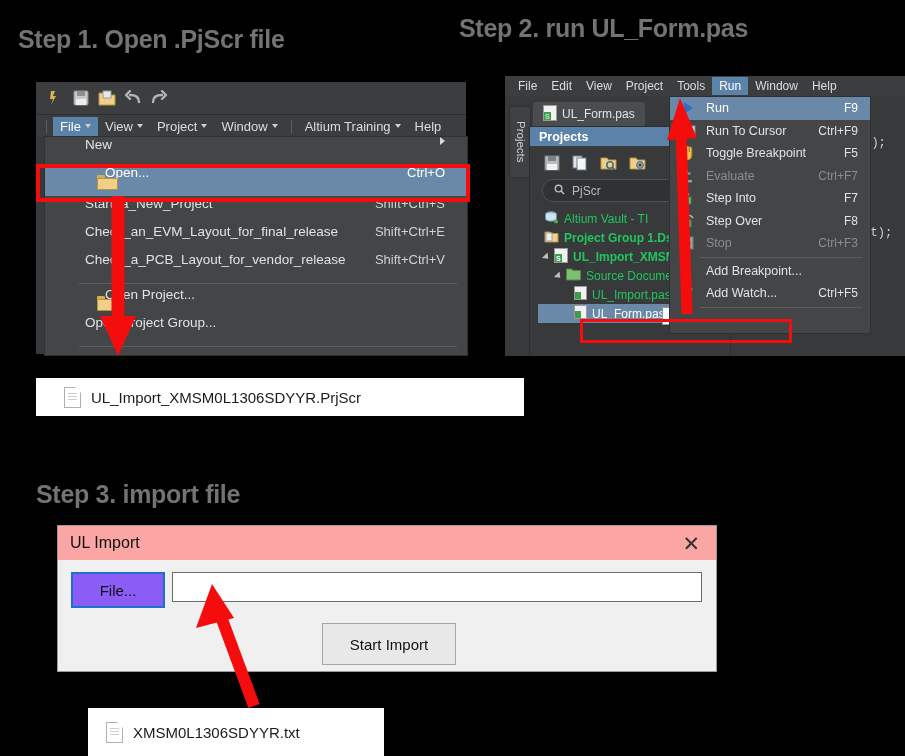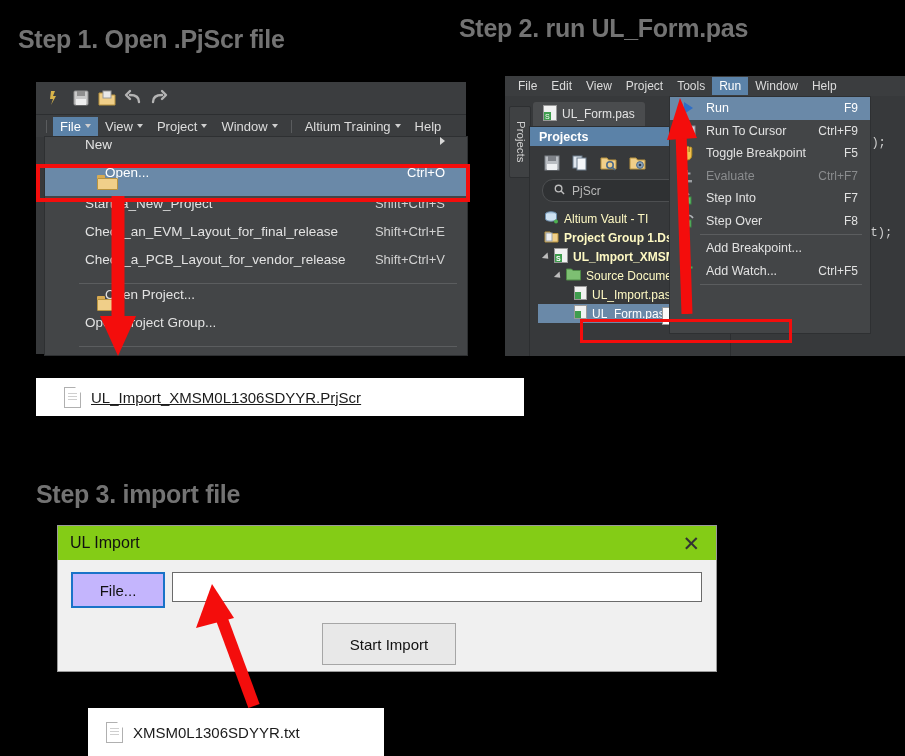--- a/index.html
+++ b/index.html
@@ -50,21 +50,21 @@
   .p2-menubar .mi{padding:2px 7px;color:#dcdcdc;}
   .p2-menubar .mi.sel{background:#5b82a8;color:#fff;}
   .vtab{writing-mode:vertical-rl;background:#3f4143;color:#cfcfcf;font-size:11.5px;
         padding:8px 3px;border:1px solid #2d2f31;border-radius:2px;text-align:center;}
   .doctab{background:#4a4c4e;color:#e3e3e3;font-size:12px;height:24px;display:flex;
           align-items:center;gap:5px;padding:0 10px;border-radius:3px 3px 0 0;}
   .panel-title{background:#5b82a8;color:#fff;font-weight:bold;font-size:12.5px;
                height:19px;display:flex;align-items:center;padding-left:9px;}
   .srchbox{background:#2f3133;border:1px solid #4d4f51;border-radius:11px;height:21px;
            display:flex;align-items:center;gap:7px;padding-left:11px;color:#b9b9b9;font-size:12px;}
-  .tree-row{display:flex;align-items:center;gap:5px;font-size:12px;color:#fef9c3;height:19px;white-space:nowrap;}
+  .tree-row{display:flex;align-items:center;gap:5px;font-size:12px;color:#22c55e;height:19px;white-space:nowrap;}
   .tree-row.bold{font-weight:bold;}
   .tree-row.sel{background:#6a89a8;color:#fff;}
   .twisty{width:0;height:0;border-top:4px solid transparent;border-bottom:4px solid transparent;
           border-left:5px solid #bdbdbd;transform:rotate(45deg);}
   .code-frag{color:#cfcfcf;font-family:"Liberation Mono",monospace;font-size:12px;}
 
   
   .runmenu{background:#434547;border:1px solid #2e3032;}
   .rm-item{height:22.5px;display:flex;align-items:center;color:#e2e2e2;font-size:12.5px;
            padding-left:36px;padding-right:12px;white-space:nowrap;}
@@ -80,26 +80,26 @@
 
   
   .filebar{background:#fff;display:flex;align-items:center;gap:10px;
            color:#1b1b1b;font-size:15px;padding-left:28px;}
   .lt-doc{width:15px;height:19px;background:#fff;border:1px solid #b0b0b0;position:relative;flex:none;}
   .lt-doc:after{content:"";position:absolute;right:-1px;top:-1px;border-width:0 6px 6px 0;
      border-style:solid;border-color:#fff #fff transparent transparent;}
   .lt-doc i{position:absolute;left:3px;top:5px;right:3px;height:1px;background:#cfcfcf;box-shadow:0 3px 0 #cfcfcf,0 6px 0 #cfcfcf;}
 
   .dlg{background:#f0f0f0;border:1px solid #9a9a9a;}
-  .dlg-title{background:#84cc16;height:34px;display:flex;align-items:center;
+  .dlg-title{background:#fca5a5;height:34px;display:flex;align-items:center;
              padding:0 10px 0 12px;color:#111;font-size:16px;}
   .dlg-close{margin-left:auto;font-size:21px;color:#333;line-height:1;padding:0 6px;}
   .btn{background:#e8e8e8;border:1px solid #a6a6a6;color:#111;font-size:15px;
        display:flex;align-items:center;justify-content:center;}
-  .btn.focus{border:2px solid #1a73c8;background:#c4b5fd;}
+  .btn.focus{border:2px solid #1a73c8;background:#8b5cf6;}
   .txtin{background:#fff;border:1px solid #6b6b6b;}
 </style>
 </head>
 <body>
 
 <div class="abs step-head" style="left:18px;top:25px;">Step 1. Open .PjScr file</div>
 
 <div class="abs altium" style="left:36px;top:82px;width:430px;height:272px;">
 
   <div class="alt-toolbar">
@@ -201,21 +201,21 @@
   </div>
 </div>
 
 <div class="abs redbox" style="left:36px;top:164px;width:434px;height:38px;"></div>
 
 <svg class="abs" style="left:96px;top:196px;" width="60" height="170">
   <path d="M22 0 L22 126" stroke="#f40d0c" stroke-width="13" fill="none"></path>
   <path d="M22 160 L4 120 L40 120 Z" fill="#f40d0c"></path>
 </svg>
 
-<div class="abs filebar" style="left:36px;top:378px;width:460px;height:38px;text-decoration:underline;">
+<div class="abs filebar" style="left:36px;top:378px;width:460px;height:38px;">
   <span class="lt-doc">
       <i></i>
     </span>
   <span>UL_Import_XMSM0L1306SDYYR.PrjScr</span>
 </div>
 
 <div class="abs step-head" style="left:459px;top:14px;">Step 2. run UL_Form.pas</div>
 
 <div class="abs altium" style="left:505px;top:76px;width:400px;height:280px;overflow:hidden;">
 
@@ -379,20 +379,28 @@
 
     <div class="rm-item">
       <span class="rm-ico"><svg width="16" height="16" viewBox="0 0 16 16">
             <path d="M3 5a6 6 0 0110 0" stroke="#b0b4b8" stroke-width="1.6" fill="none"></path>
             <rect x="4" y="7" width="7" height="7" fill="#5fc46a" stroke="#3e8a47"></rect>
           </svg></span>
       <span>Step Over</span>
       <span class="acc">F8</span>
     </div>
 
+    <div class="rm-item dis">
+      <span class="rm-ico"><svg width="16" height="16" viewBox="0 0 16 16">
+            <rect x="2" y="2" width="11" height="12" fill="#9a9ea2" stroke="#7a7e82"></rect>
+            <circle cx="8" cy="8" r="2.6" fill="#6c7074"></circle>
+          </svg></span>
+      <span>Stop</span>
+      <span class="acc">Ctrl+F3</span>
+    </div>
 
     <div class="rm-sep"></div>
 
     <div class="rm-item">
       <span>Add Breakpoint...</span>
     </div>
 
     <div class="rm-item">
       <span class="rm-ico"><svg width="16" height="16" viewBox="0 0 16 16">
             <path d="M9 1v7M5.5 4.5h7" stroke="#4caf50" stroke-width="2"></path>

